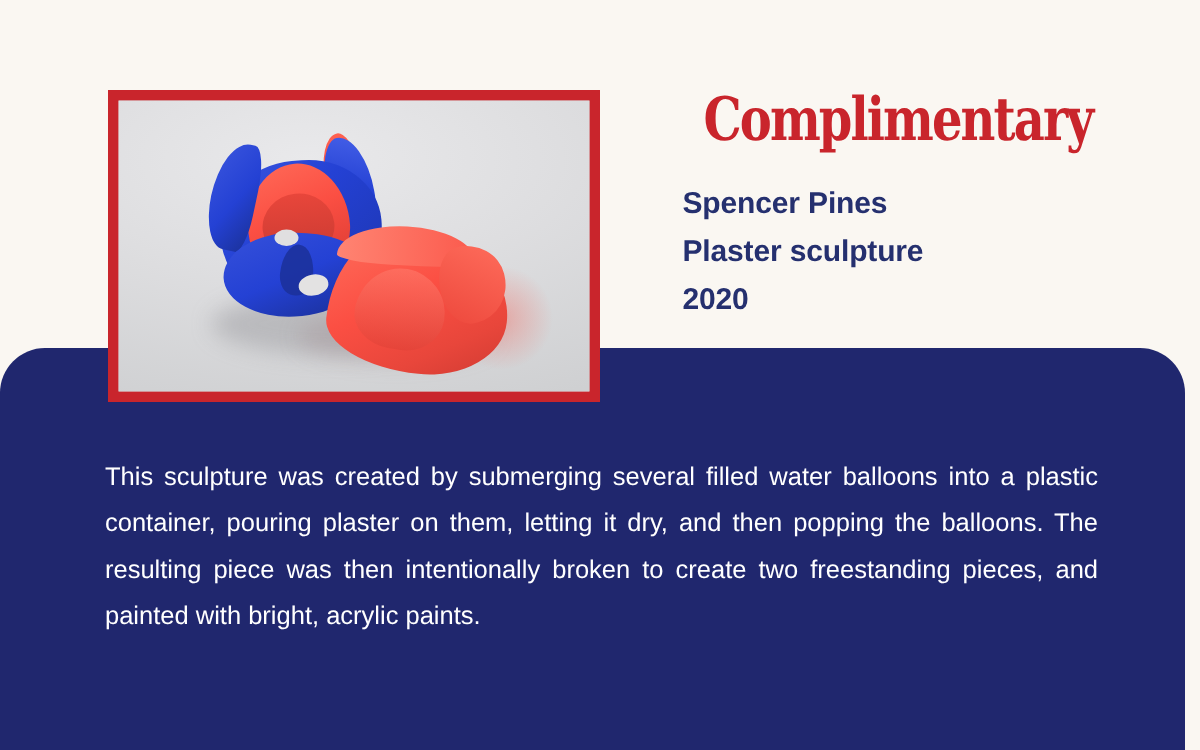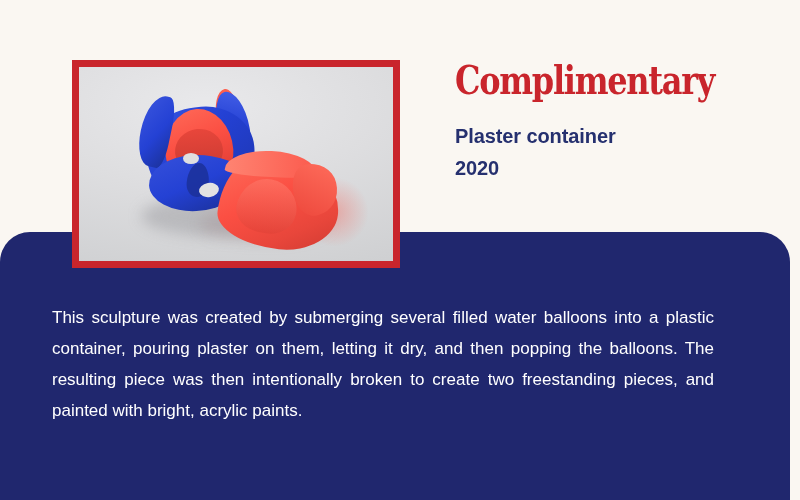--- a/index.html
+++ b/index.html
@@ -177,21 +177,21 @@
   #red-glow {
     left: 220px; top: 110px;
     width: 70px; height: 70px;
     background: radial-gradient(circle, rgba(251,79,67,0.35) 0%, rgba(251,79,67,0) 70%);
     border-radius: 50%;
   }
 
   
   #title-block {
     position: absolute;
-    left: 455px;
+    left: 469px;
     top: 58px;
     width: 300px;
   }
   #artwork-title {
     font-family: "DejaVu Serif", serif;
     font-weight: bold;
     font-size: 40px;
     line-height: 44px;
     letter-spacing: -1.6px;
     color: #c9252c;
@@ -212,21 +212,21 @@
     font-size: 20px;
     line-height: 32px;
     color: #25306f;
     letter-spacing: -0.1px;
     white-space: nowrap;
   }
 
   
   #description {
     position: absolute;
-    left: 52px;
+    left: 70px;
     top: 302px;
     width: 662px;
     color: #ffffff;
     font-family: "Liberation Sans", sans-serif;
     font-size: 17px;
     line-height: 31px;
     text-align: justify;
     text-justify: inter-word;
     margin: 0;
   }
@@ -260,19 +260,20 @@
       <div class="sculpt" id="red-shell-tail"></div>
       <div class="sculpt" id="red-shell-fold"></div>
     </div>
   </div>
 
   <div id="title-block">
     <div id="artwork-title">Complimentary</div>
   </div>
 
   <div id="meta-block">
-    <div class="meta-line">Plaster container</div>
+    <div class="meta-line">Spencer Pines</div>
+    <div class="meta-line">Plaster sculpture</div>
     <div class="meta-line">2020</div>
   </div>
 
   <p id="description">This sculpture was created by submerging several filled water balloons into a plastic container, pouring plaster on them, letting it dry, and then popping the balloons. The resulting piece was then intentionally broken to create two freestanding pieces, and painted with bright, acrylic paints.</p>
 
 </div>
 
 </body></html>

